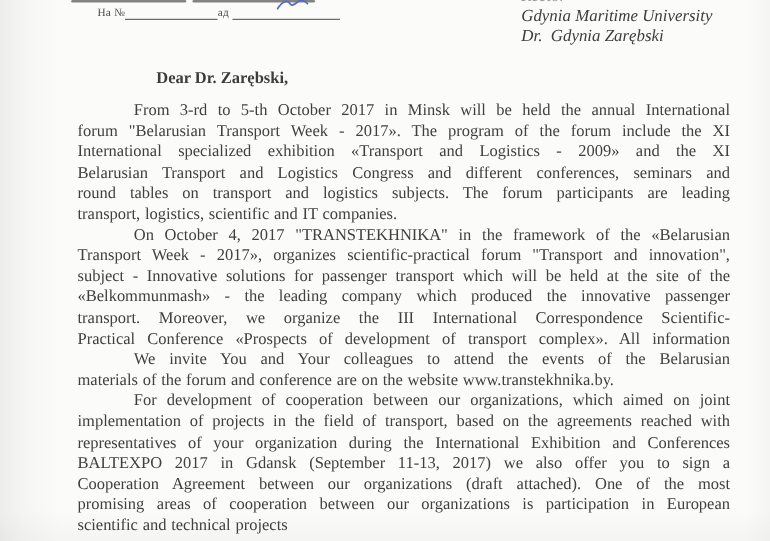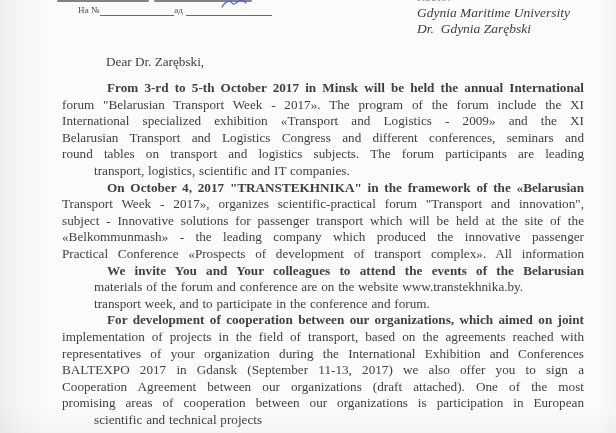--- a/index.html
+++ b/index.html
@@ -29,33 +29,33 @@
   .refline .lbl{display:inline-block;vertical-align:bottom;line-height:11px;}
   .blank{display:inline-block;vertical-align:bottom;height:10px;border-bottom:1px solid #6b6b68;}
   .blank-1{width:74px;}
   .blank-2{width:86px;margin-left:3px;}
   
   .recipient{position:absolute;left:417px;top:-11px;color:#3c3c3a;}
   .recipient .r-line{font-size:13.5px;line-height:16px;white-space:pre;font-style:italic;}
   .recipient .r-cut{opacity:.55;}
   
   .salutation{
-    position:absolute;left:106px;top:54px;
-    font-size:13.2px;color:#3c3c3a;white-space:nowrap;
+    position:absolute;left:125px;top:54px;
+    font-size:13.2px;color:#3c3c3a;white-space:nowrap;font-weight:bold;
   }
   .body-block{
     position:absolute;left:62px;top:80px;width:522px;color:#3e3e3c;
   }
   .line{
     height:16.6px;line-height:16.6px;font-size:13.2px;
     text-align:justify;text-align-last:justify;
     word-spacing:0.5px;white-space:nowrap0;
   }
-  .line.indent{text-indent:45px;font-weight:bold;}
-  .line.endline{text-align-last:left;margin-left:32px;}
+  .line.indent{text-indent:45px;}
+  .line.endline{text-align-last:left;}
   [data-interactable="false"]{cursor:default;}
 </style>
 </head>
 <body>
 
 <div class="page" data-interactable="false">
   <div class="scan" data-interactable="false">
 
     <div class="cut-rule rule-a" data-interactable="false"></div>
     <div class="cut-rule rule-b" data-interactable="false"></div>
@@ -79,24 +79,24 @@
         <div class="line indent" data-interactable="false">From 3-rd to 5-th October 2017 in Minsk will be held the annual International</div>
         <div class="line" data-interactable="false">forum "Belarusian Transport Week - 2017». The program of the forum include the XI</div>
         <div class="line" data-interactable="false">International specialized exhibition «Transport and Logistics - 2009» and the XI</div>
         <div class="line" data-interactable="false">Belarusian Transport and Logistics Congress and different conferences, seminars and</div>
         <div class="line" data-interactable="false">round tables on transport and logistics subjects. The forum participants are leading</div>
         <div class="line endline" data-interactable="false">transport, logistics, scientific and IT companies.</div>
         <div class="line indent" data-interactable="false">On October 4, 2017 "TRANSTEKHNIKA" in the framework of the «Belarusian</div>
         <div class="line" data-interactable="false">Transport Week - 2017», organizes scientific-practical forum "Transport and innovation",</div>
         <div class="line" data-interactable="false">subject - Innovative solutions for passenger transport which will be held at the site of the</div>
         <div class="line" data-interactable="false">«Belkommunmash» - the leading company which produced the innovative passenger</div>
+        <div class="line" data-interactable="false">transport. Moreover, we organize the III International Correspondence Scientific-</div>
         <div class="line" data-interactable="false">Practical Conference «Prospects of development of transport complex». All information</div>
         <div class="line indent" data-interactable="false">We invite You and Your colleagues to attend the events of the Belarusian</div>
         <div class="line endline" data-interactable="false">materials of the forum and conference are on the website www.transtekhnika.by.</div>
-        <div class="line endline" data-interactable="false">transport week, and to participate in the conference and forum.</div>
         <div class="line indent" data-interactable="false">For development of cooperation between our organizations, which aimed on joint</div>
         <div class="line" data-interactable="false">implementation of projects in the field of transport, based on the agreements reached with</div>
         <div class="line" data-interactable="false">representatives of your organization during the International Exhibition and Conferences</div>
         <div class="line" data-interactable="false">BALTEXPO 2017 in Gdansk (September 11-13, 2017) we also offer you to sign a</div>
         <div class="line" data-interactable="false">Cooperation Agreement between our organizations (draft attached). One of the most</div>
         <div class="line" data-interactable="false">promising areas of cooperation between our organizations is participation in European</div>
         <div class="line endline" data-interactable="false">scientific and technical projects</div>
       </div>
 
   </div>

